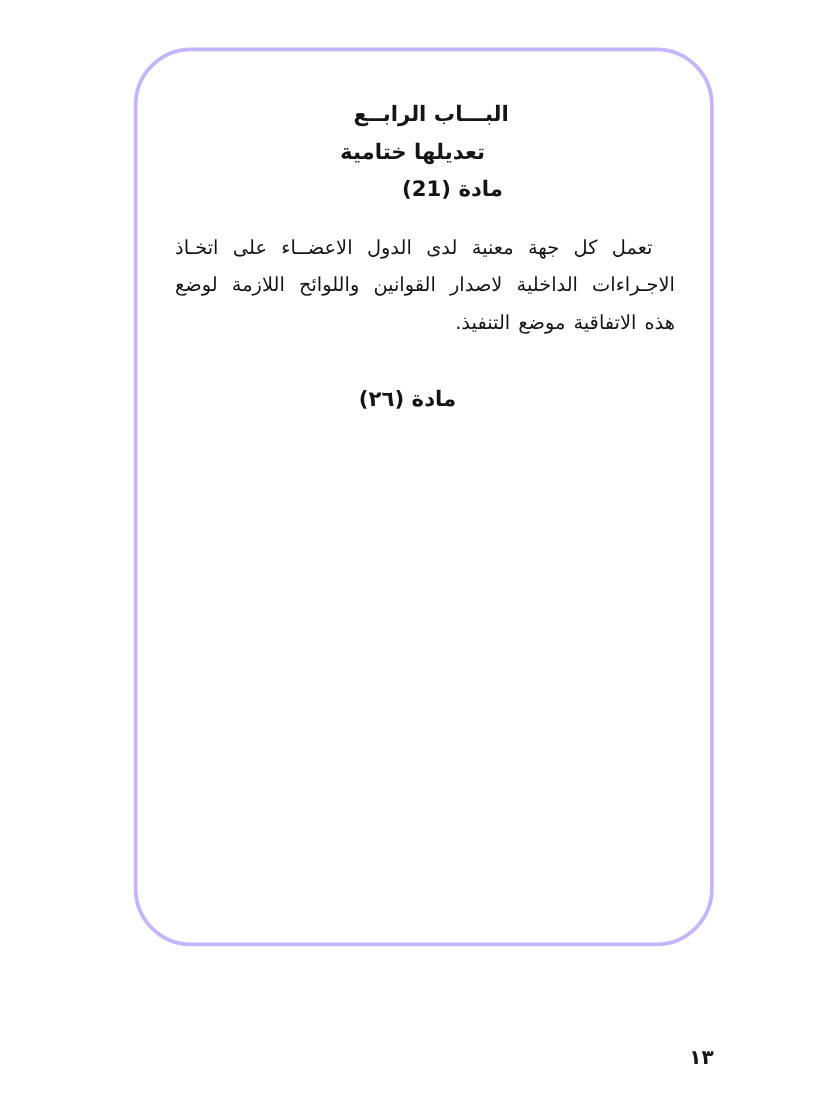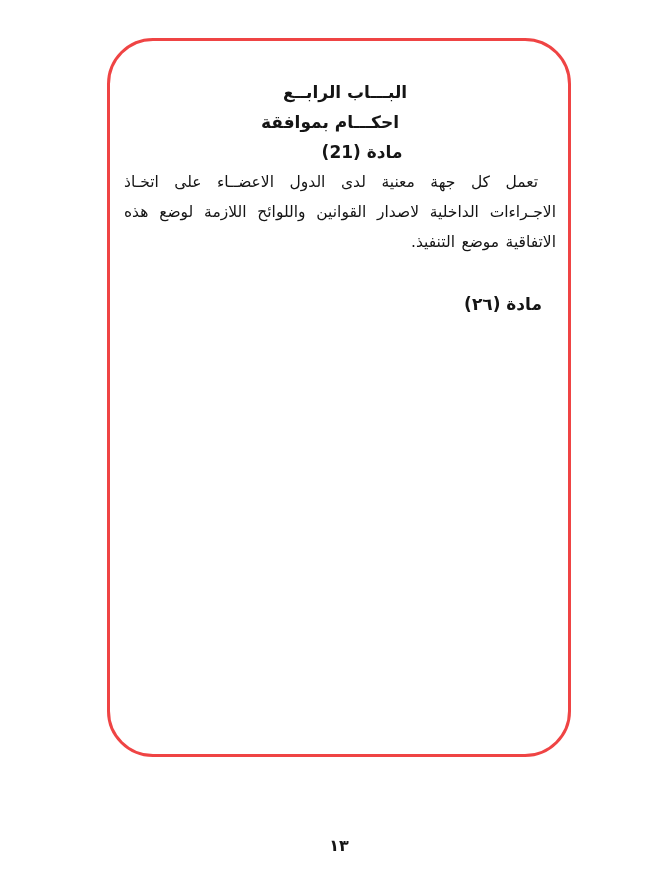--- a/index.html
+++ b/index.html
@@ -15,69 +15,69 @@
     font-family: "DejaVu Sans", sans-serif;
     color: #151515;
   }
   .page-frame {
     position: absolute;
     left: 107px;
     top: 38px;
     width: 464px;
     height: 719px;
     box-sizing: border-box;
-    border: 3px solid #ef4444;
+    border: 3px solid #c4b5fd;
     border-radius: 46px;
     direction: rtl;
     padding: 36px 12px 0 14px;
   }
   .heading {
     position: relative;
     text-align: center;
     font-weight: bold;
     font-size: 17px;
     line-height: 30px;
     white-space: nowrap;
   }
   .chapter-title   { left: 5px; }
   .chapter-subtitle{ left: -10px; }
   .article-25-heading { left: 22px; }
-  .article-26-heading { left: -14px; text-align: right; }
+  .article-26-heading { left: -14px; }
   .article-body {
     direction: rtl;
     text-align: justify;
     font-size: 15.5px;
     line-height: 30px;
     text-indent: 18px;
     word-spacing: 1.5px;
-    margin: 0;
+    margin: 16px;
   }
   .article-block-2 {
     margin-top: 32px;
   }
   .page-number {
     position: absolute;
     left: 107px;
     top: 836px;
     width: 464px;
-    text-align: center;
+    text-align: right;
     font-weight: bold;
     font-size: 16px;
     direction: rtl;
     letter-spacing: 2px;
   }
 </style>
 </head>
 <body>
 
 <div class="page-frame">
 
   <div class="heading chapter-title">البـــاب الرابــع</div>
 
-  <div class="heading chapter-subtitle">احكـــام بموافقة</div>
+  <div class="heading chapter-subtitle">تعديلها ختامية</div>
 
   <div class="article-block">
     <div class="heading article-25-heading">مادة (21)</div>
     <p class="article-body">تعمل كل جهة معنية لدى الدول الاعضــاء على اتخـاذ الاجـراءات الداخلية لاصدار القوانين واللوائح اللازمة لوضع هذه الاتفاقية موضع التنفيذ.</p>
   </div>
 
   <div class="article-block article-block-2">
     <div class="heading article-26-heading">مادة (٢٦)</div>
   </div>
 

